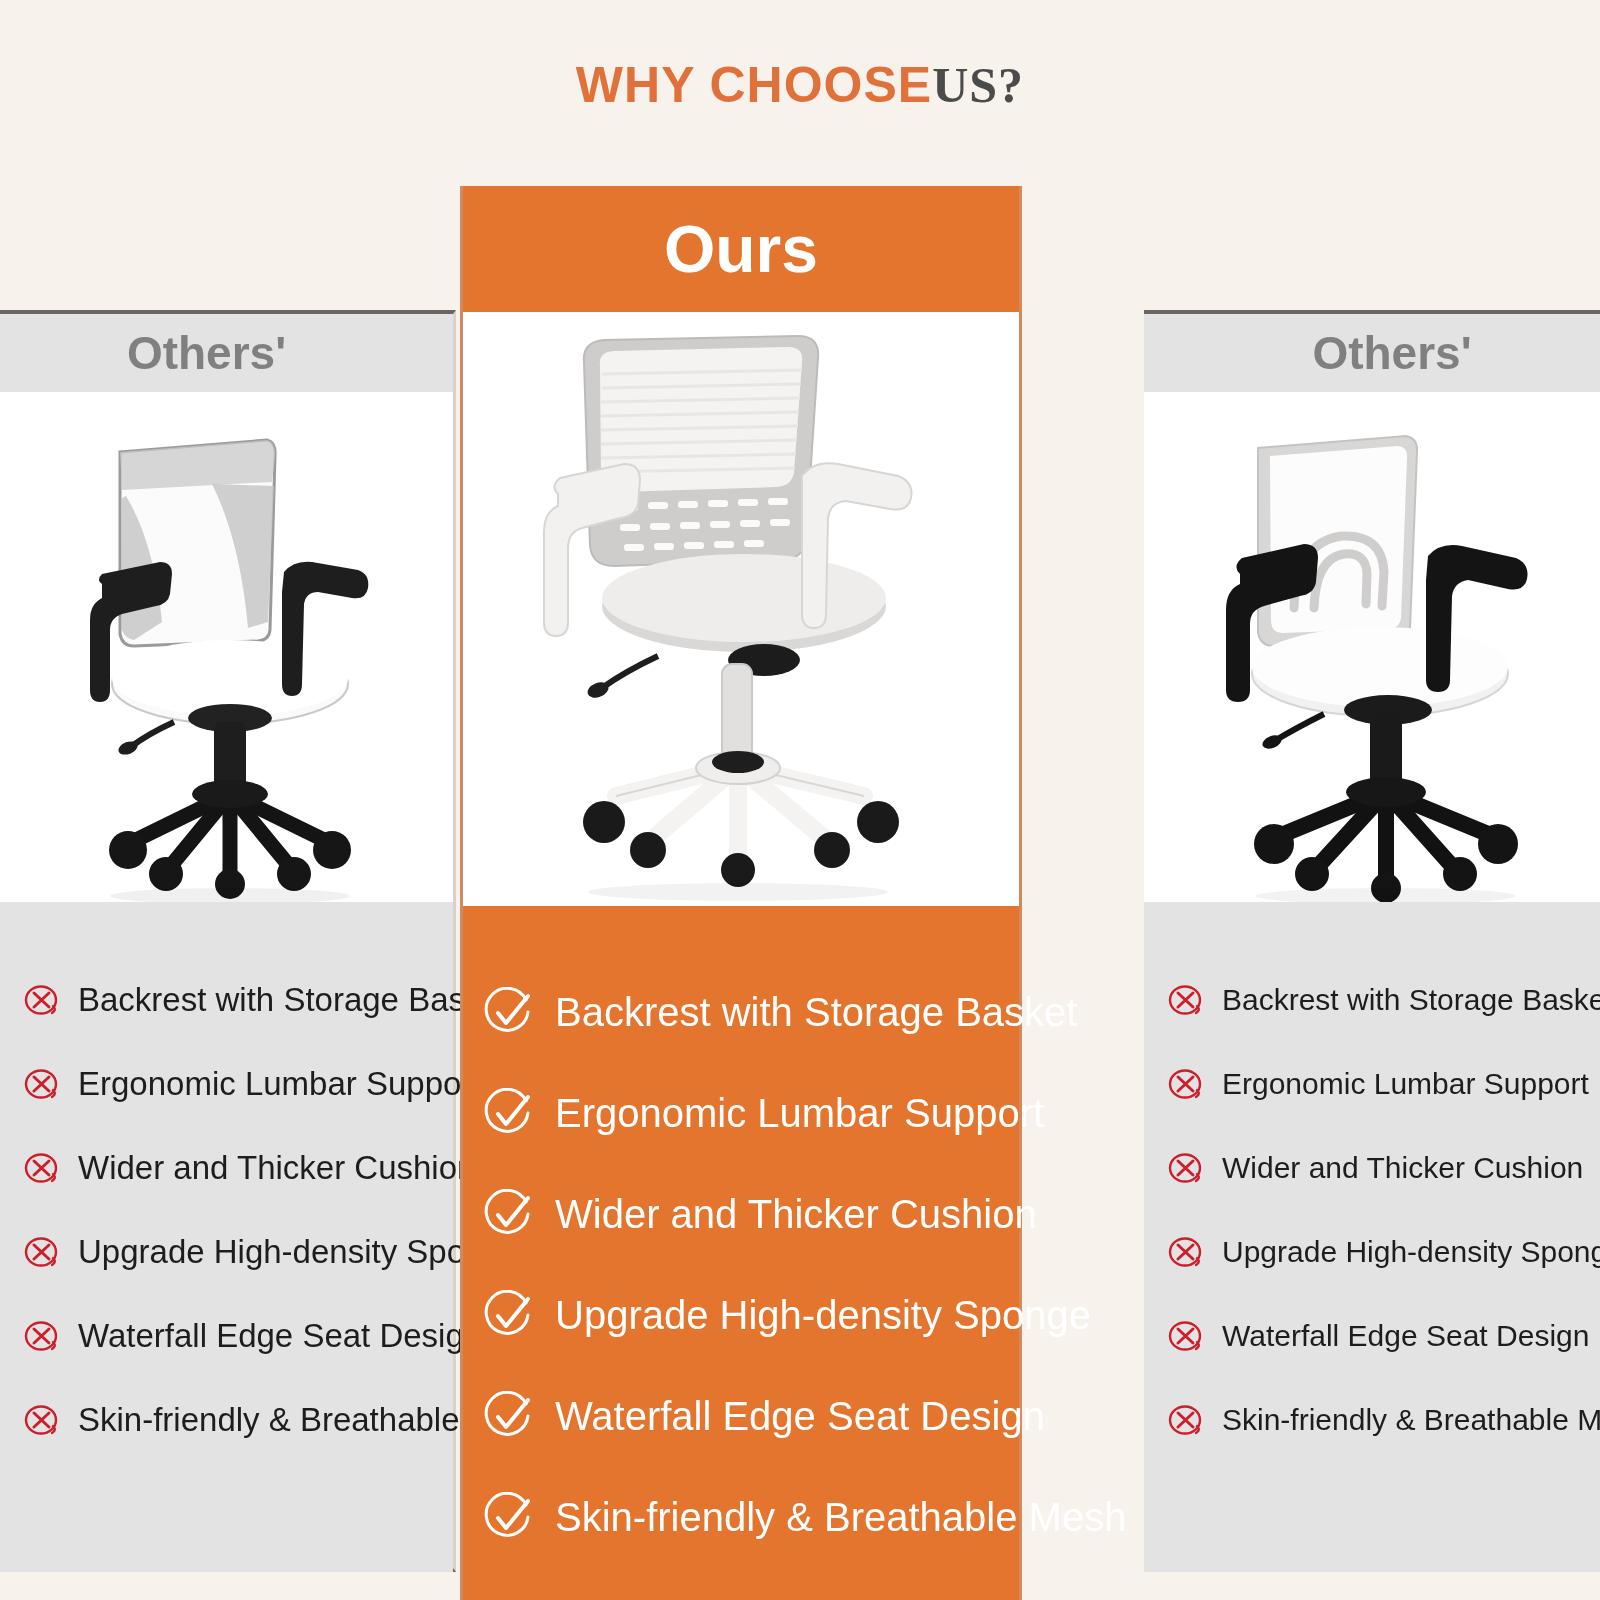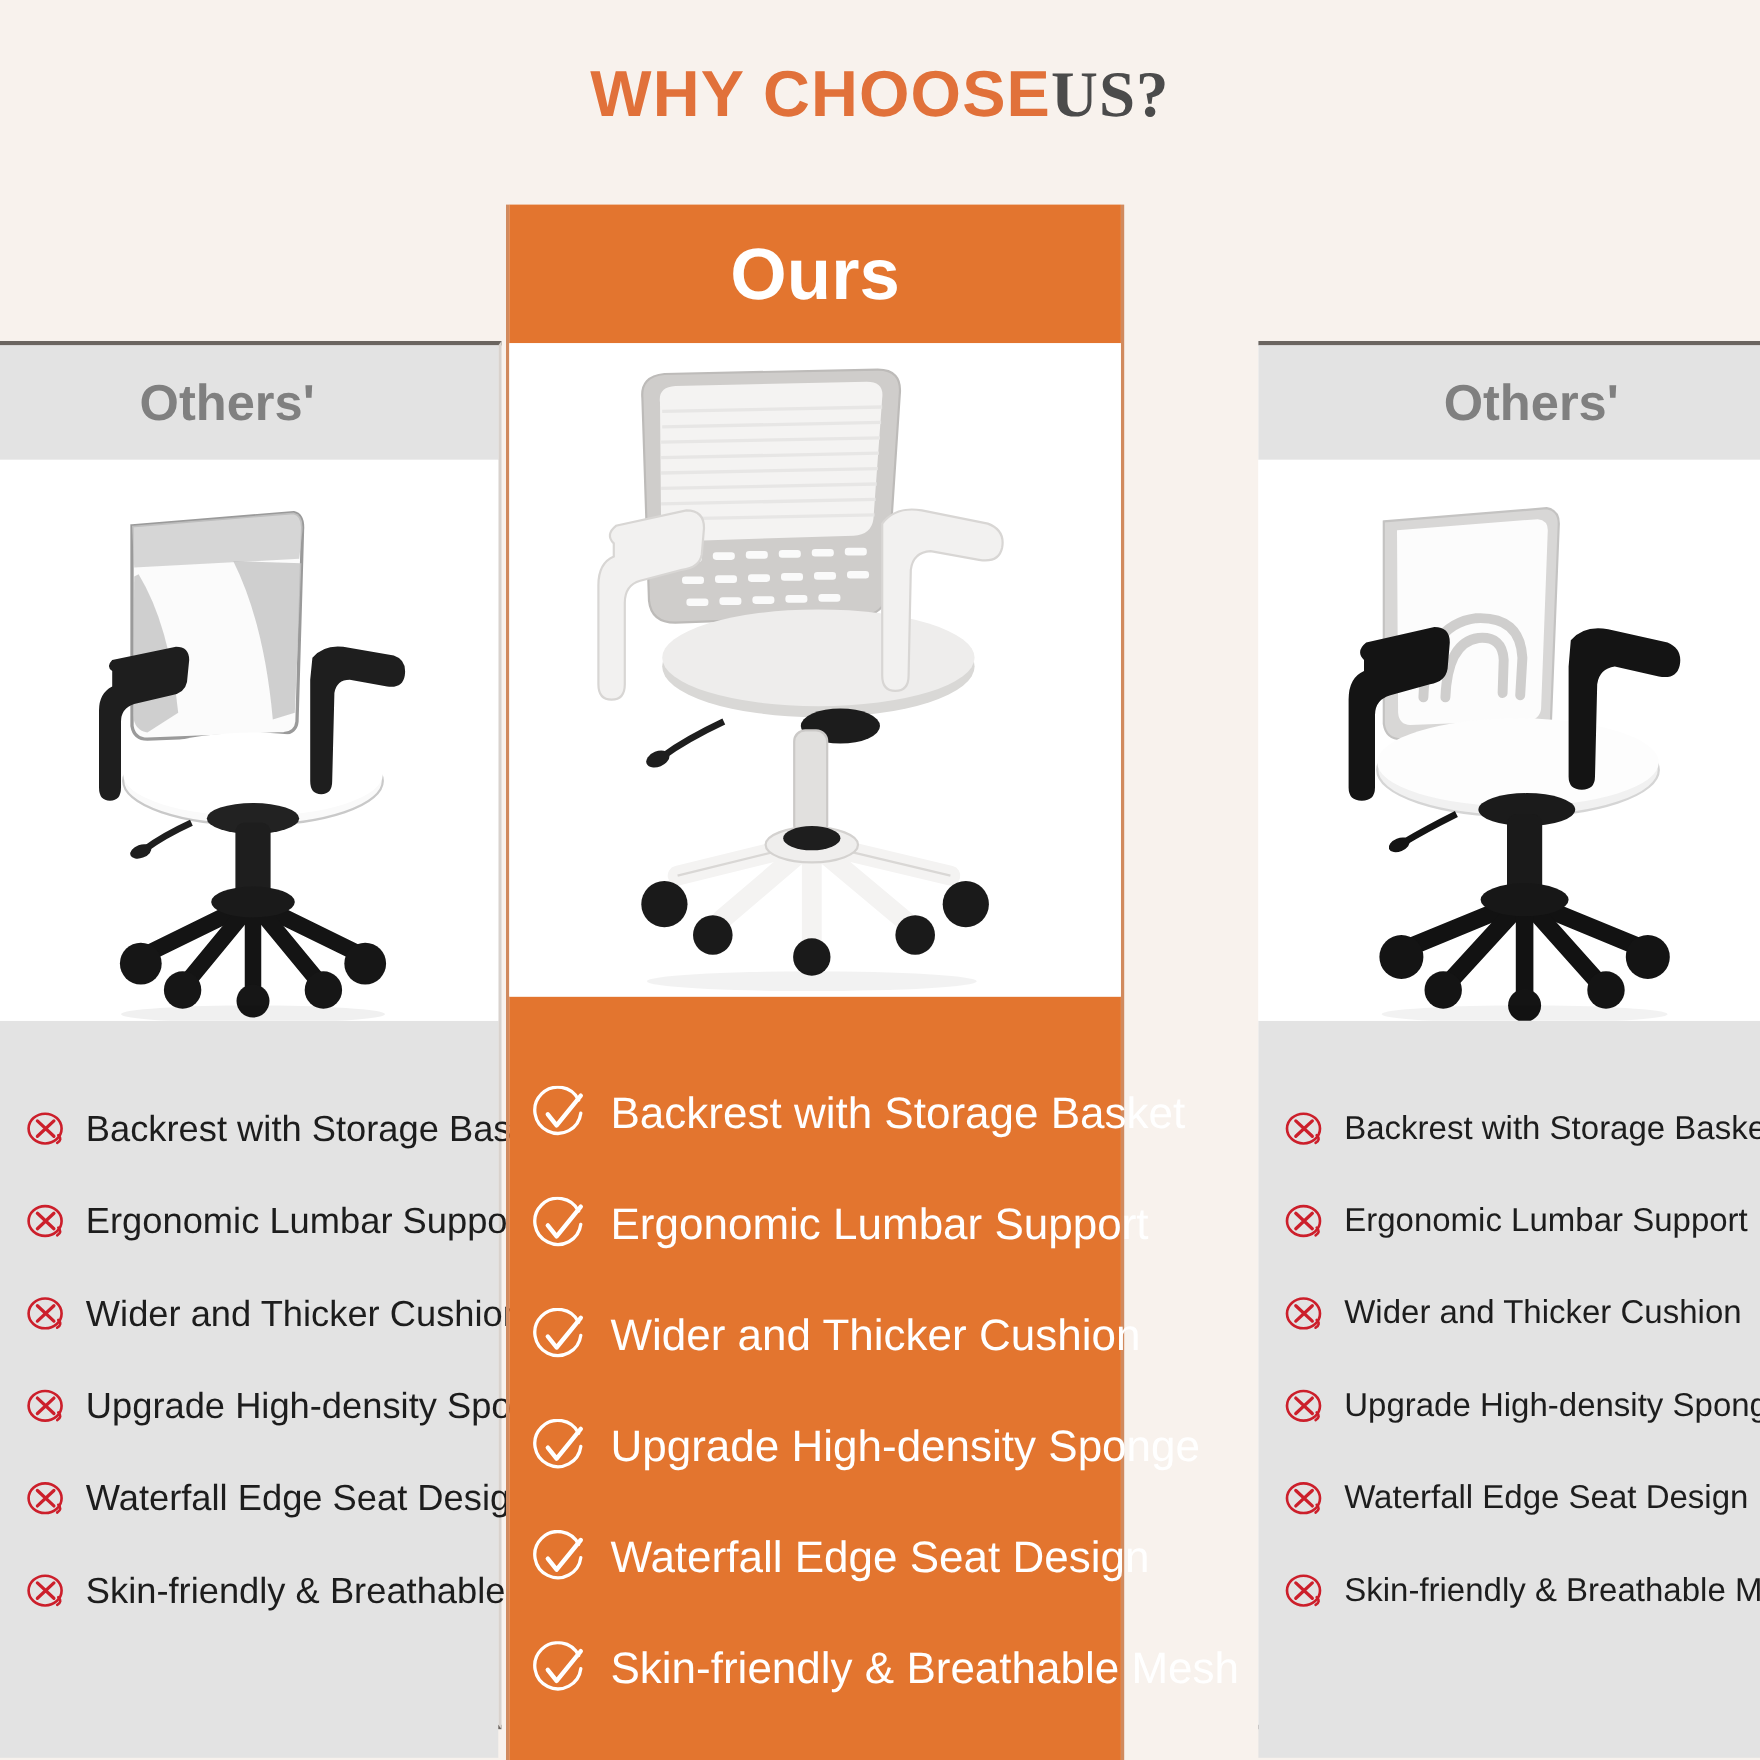--- a/index.html
+++ b/index.html
@@ -7,38 +7,38 @@
     width:1600px;height:1600px;
     background:#f8f2ed;
     font-family:"Liberation Sans","DejaVu Sans",sans-serif;
     overflow:hidden;
     position:relative;
   }
   
   #title{
     position:absolute;left:0;top:0;width:1600px;height:170px;
     display:flex;align-items:center;justify-content:center;
-    font-size:59px;font-weight:bold;letter-spacing:1px;
+    font-size:50px;font-weight:bold;letter-spacing:1px;
   }
   #title .orange{color:#e1713a;}
   #title .dark{color:#4b4b4b;font-family:Liberation Serif, serif;}
 
   
   .side-col{
     position:absolute;top:310px;width:456px;height:1262px;
     background:#ffffff;
     border-top:4px solid #6b6560;
     border-bottom:4px solid #6b6560;
     box-sizing:border-box;
   }
   #col-left{left:0;border-right:3px solid #d8d2cd;}
   #col-right{left:1144px;width:456px;border-left:0;}
 
   .side-head{
-    height:104px;background:#e3e3e3;
+    height:78px;background:#e3e3e3;
     display:flex;align-items:center;justify-content:center;
     color:#808080;font-size:46px;font-weight:bold;
   }
   #col-left .side-head{padding-right:40px;}
   #col-right .side-head{padding-left:40px;}
 
   .side-photo{height:510px;background:#ffffff;position:relative;}
   .side-list{
     background:#e3e3e3;
     height:670px;

